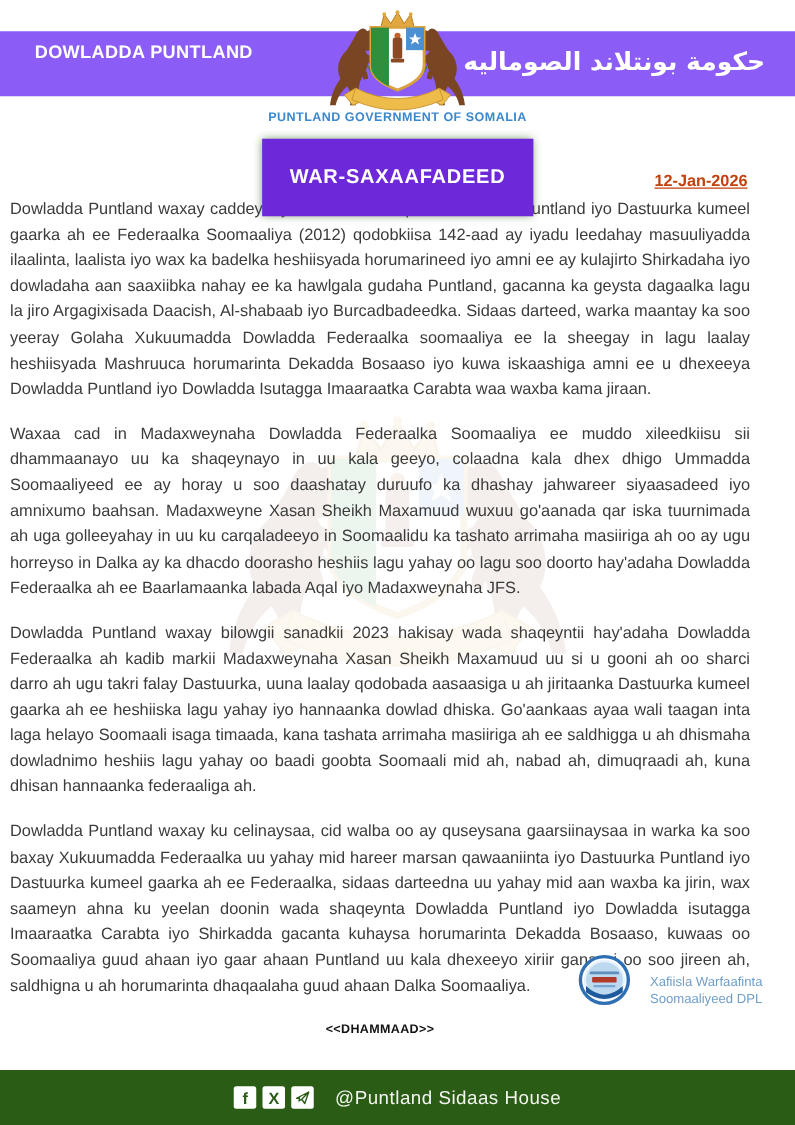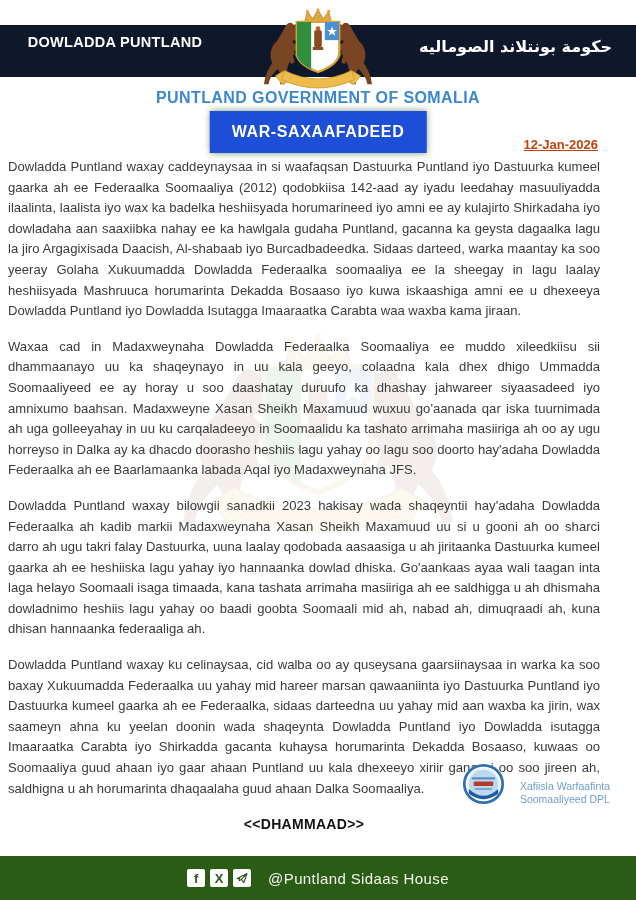--- a/index.html
+++ b/index.html
@@ -2,52 +2,52 @@
 <html><head>
 <meta charset="utf-8">
 <style>
   html,body{margin:0;padding:0;background:#e9e9e9;}
   .page{
     position:relative;width:636px;height:900px;margin:0 auto;
     background:#ffffff;overflow:hidden;
     font-family:"Liberation Sans",sans-serif;
   }
   
-  .top-bar{position:absolute;top:25px;left:0;right:0;height:52px;background:#0f172a;}
+  .top-bar{position:absolute;top:25px;left:0;right:0;height:52px;background:#8b5cf6;}
   .org-left{
     position:absolute;top:9px;left:15px;width:200px;text-align:center;
     color:#fff;font-weight:bold;font-size:14.5px;line-height:17px;letter-spacing:.3px;
   }
   .org-ar{
     position:absolute;top:12px;right:24px;color:#fff;font-weight:bold;
-    font-size:16px;direction:rtl;font-family:"DejaVu Sans",sans-serif;
+    font-size:20px;direction:rtl;font-family:"DejaVu Sans",sans-serif;
   }
   .emblem{position:absolute;top:7px;left:50%;transform:translateX(-50%);width:152px;height:86px;z-index:3;}
   .watermark{position:absolute;top:330px;left:128px;width:380px;height:215px;opacity:.08;z-index:0;}
   .title-en{
     position:absolute;top:89px;left:0;width:100%;text-align:center;
-    color:#3c88cc;font-weight:bold;font-size:16px;letter-spacing:.4px;z-index:2;
+    color:#3c88cc;font-weight:bold;font-size:10px;letter-spacing:.4px;z-index:2;
   }
   .green-banner{
     position:absolute;top:111px;left:50%;transform:translateX(-50%);
-    background:#1d4ed8;color:#fff;font-weight:bold;font-size:16px;
-    letter-spacing:.6px;padding:12px 22px;z-index:2;
+    background:#6d28d9;color:#fff;font-weight:bold;font-size:16px;
+    letter-spacing:.6px;padding:22px 22px;z-index:2;
     box-shadow:0 0 7px rgba(46,97,27,.65);
   }
   .date{
     position:absolute;top:137px;right:38px;color:#c2410c;
     font-weight:bold;font-size:13px;text-decoration:underline;z-index:2;
   }
   
   .content{
     position:absolute;top:157px;left:8px;width:592px;z-index:1;
     color:#3b3b3b;font-size:13.1px;line-height:20.6px;text-align:justify;
   }
   .content p{margin:0 0 15px 0;}
-  .end-marker{text-align:center;font-weight:bold;color:#111;font-size:14px;letter-spacing:.3px;margin-top:2px;}
+  .end-marker{text-align:center;font-weight:bold;color:#111;font-size:10px;letter-spacing:.3px;margin-top:2px;}
   
   .stamp{position:absolute;top:762px;right:26px;display:flex;align-items:flex-end;gap:13px;z-index:2;}
   .seal{width:47px;height:44px;flex:none;}
   .stamp-text{color:#6f9ec9;font-size:10.5px;line-height:13px;}
   
   .footer{
     position:absolute;left:0;right:0;bottom:0;height:44px;background:#2b5c16;
     display:flex;align-items:center;justify-content:center;z-index:4;
   }
   .sq{

